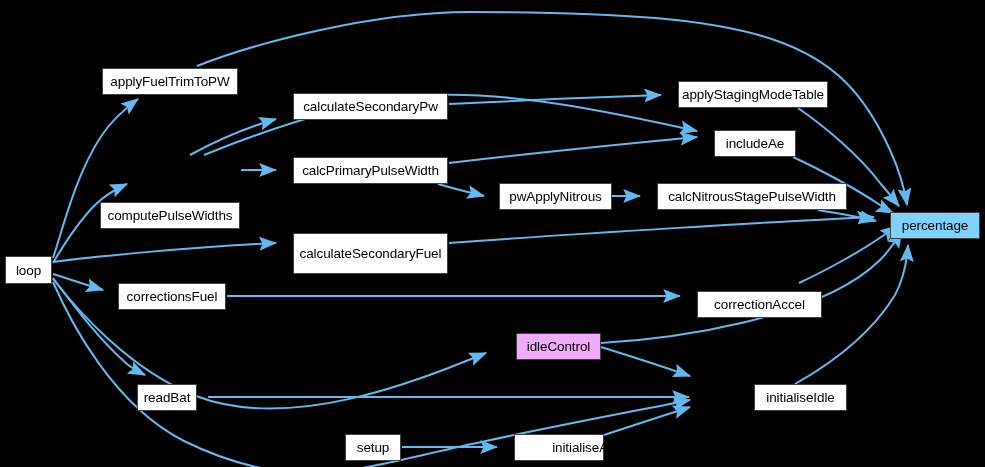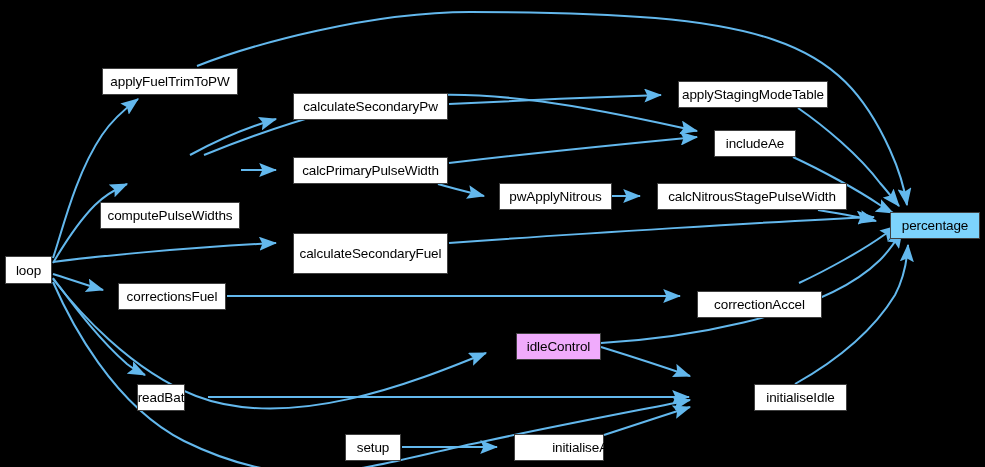--- a/index.html
+++ b/index.html
@@ -123,21 +123,21 @@
       </div>
       <div class="node" style="left: 118px; top: 283px; width: 108px; height: 27px; background: rgb(255, 255, 255); border-color: rgb(64, 64, 64);">
         <span class="node-label">correctionsFuel</span>
       </div>
       <div class="node" style="left: 697px; top: 283px; width: 125px; height: 27px; background: rgb(255, 255, 255); border-color: rgb(64, 64, 64); margin-top: 8px;">
         <span class="node-label">correctionAccel</span>
       </div>
       <div class="node" style="left: 516px; top: 333px; width: 85px; height: 27px; background: #f0abfc; border-color: rgb(64, 64, 64);">
         <span class="node-label">idleControl</span>
       </div>
-      <div class="node" style="left: 137px; top: 384px; width: 48px; height: 27px; background: rgb(255, 255, 255); border-color: rgb(64, 64, 64);">
+      <div class="node" style="left: 137px; top: 384px; width: 60px; height: 27px; background: rgb(255, 255, 255); border-color: rgb(64, 64, 64);">
         <span class="node-label">readBat</span>
       </div>
       <div class="node" style="left: 706px; top: 384px; width: 93px; height: 27px; background: rgb(255, 255, 255); border-color: rgb(64, 64, 64); margin-left: 48px;">
         <span class="node-label">initialiseIdle</span>
       </div>
       <div class="node" style="left: 345px; top: 434px; width: 56px; height: 27px; background: rgb(255, 255, 255); border-color: rgb(64, 64, 64);">
         <span class="node-label">setup</span>
       </div>
       <div class="node" style="left: 514px; top: 434px; width: 90px; height: 27px; background: rgb(255, 255, 255); border-color: rgb(64, 64, 64); padding-left: 48px;">
         <span class="node-label">initialiseAll</span>

